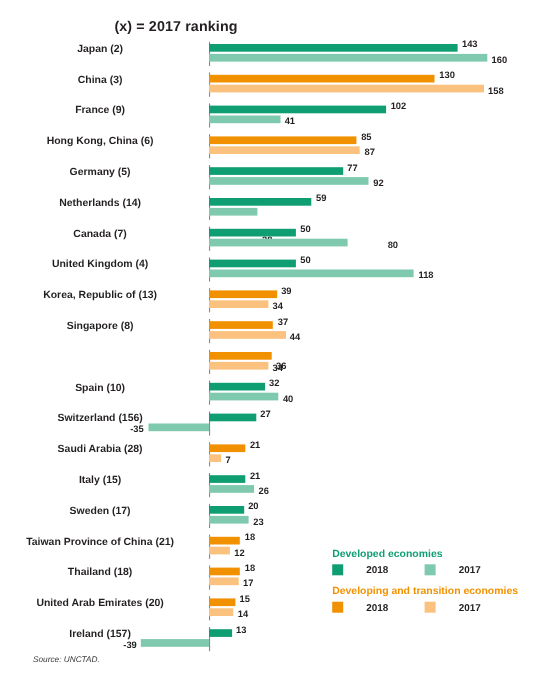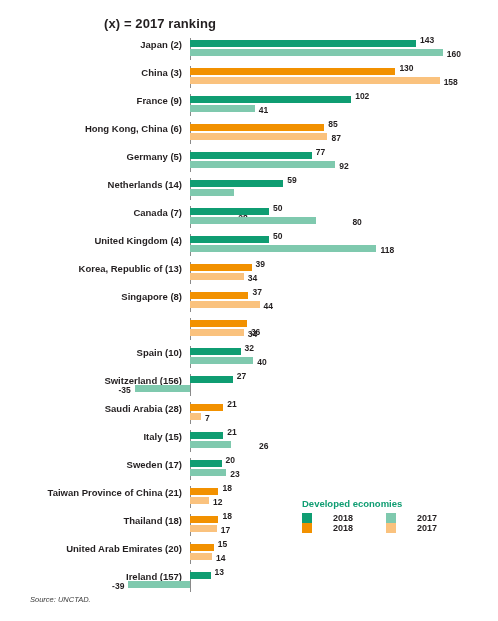--- a/index.html
+++ b/index.html
@@ -20,21 +20,21 @@
 
   .chart{
     position:absolute;left:0;top:36px;width:498px;
   }
   .row{
     position:relative;height:28px;
   }
   .lbl{
     position:absolute;right:312px;
     left:0;width:186px;
-    text-align:right;
+    text-align:center;
     top:3px;
     font-size:9.5px;font-weight:700;color:#231f20;
     white-space:nowrap;
     padding-right:4px;
     box-sizing:border-box;
   }
   
   .plot{
     position:absolute;left:0;top:0;right:0;height:28px;
   }
@@ -220,21 +220,21 @@
           <div class="val v2017" style="left: 205.06px;">7</div>
         </div>
       </div>
       <div class="row">
         <div class="lbl">Italy (15)</div>
         <div class="plot">
           <div class="axis"></div>
           <div class="bar b2018" style="background: rgb(15, 157, 114); width: 33.18px; left: 190px;"></div>
           <div class="val v2018" style="left: 227.18px;">21</div>
           <div class="bar b2017" style="background: rgb(127, 201, 174); width: 41.08px; left: 190px;"></div>
-          <div class="val v2017" style="left: 235.08px; margin-left: 24px;">26</div>
+          <div class="val v2017" style="left: 235.08px;">26</div>
         </div>
       </div>
       <div class="row">
         <div class="lbl">Sweden (17)</div>
         <div class="plot">
           <div class="axis"></div>
           <div class="bar b2018" style="background: rgb(15, 157, 114); width: 31.6px; left: 190px;"></div>
           <div class="val v2018" style="left: 225.6px;">20</div>
           <div class="bar b2017" style="background: rgb(127, 201, 174); width: 36.34px; left: 190px;"></div>
           <div class="val v2017" style="left: 230.34px;">23</div>
@@ -287,20 +287,21 @@
     <div class="leg-row">
       <div class="leg-item">
         <span class="swatch" style="background:#0f9d72"></span>
         <span class="leg-lab">2018</span>
       </div>
       <div class="leg-item">
         <span class="swatch" style="background:#7fc9ae"></span>
         <span class="leg-lab">2017</span>
       </div>
     </div>
+    <div class="leg-title ing">Developing and  transition economies</div>
     <div class="leg-row">
       <div class="leg-item">
         <span class="swatch" style="background:#f29100"></span>
         <span class="leg-lab">2018</span>
       </div>
       <div class="leg-item">
         <span class="swatch" style="background:#fac27e"></span>
         <span class="leg-lab">2017</span>
       </div>
     </div>

